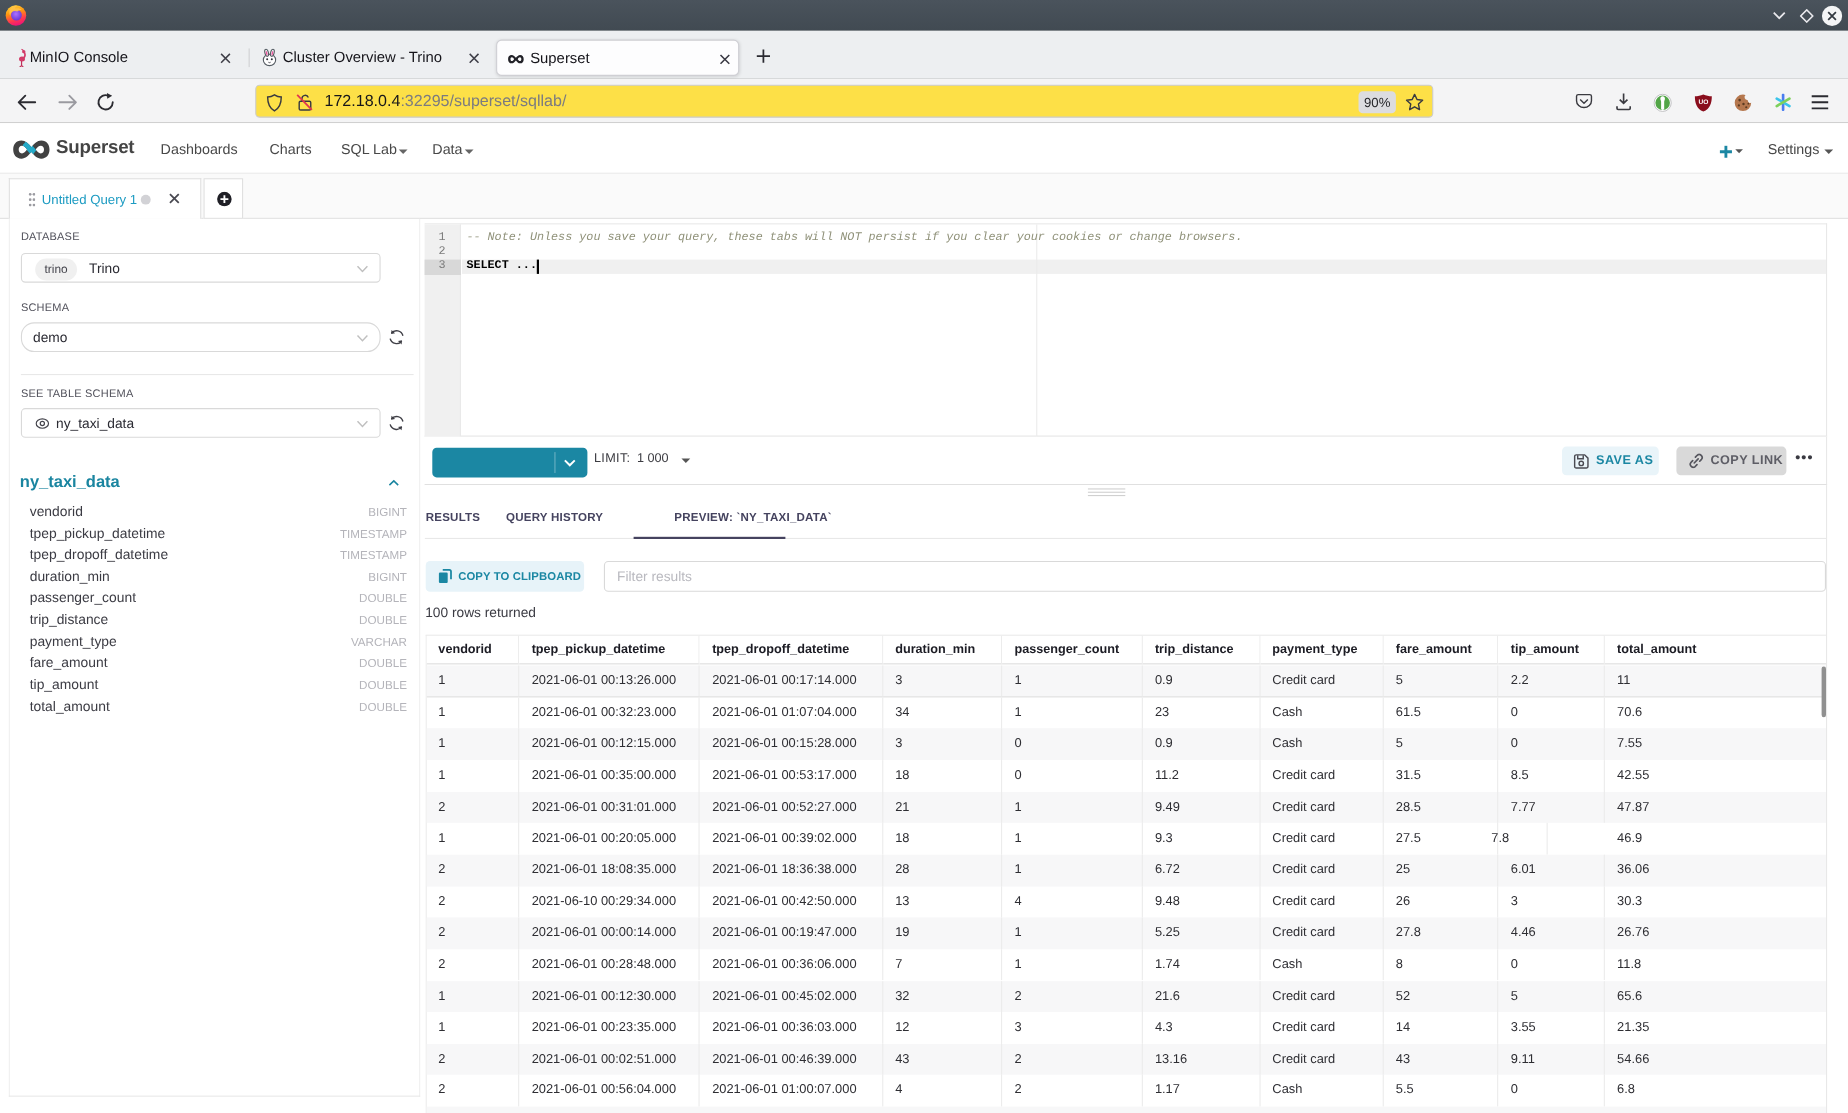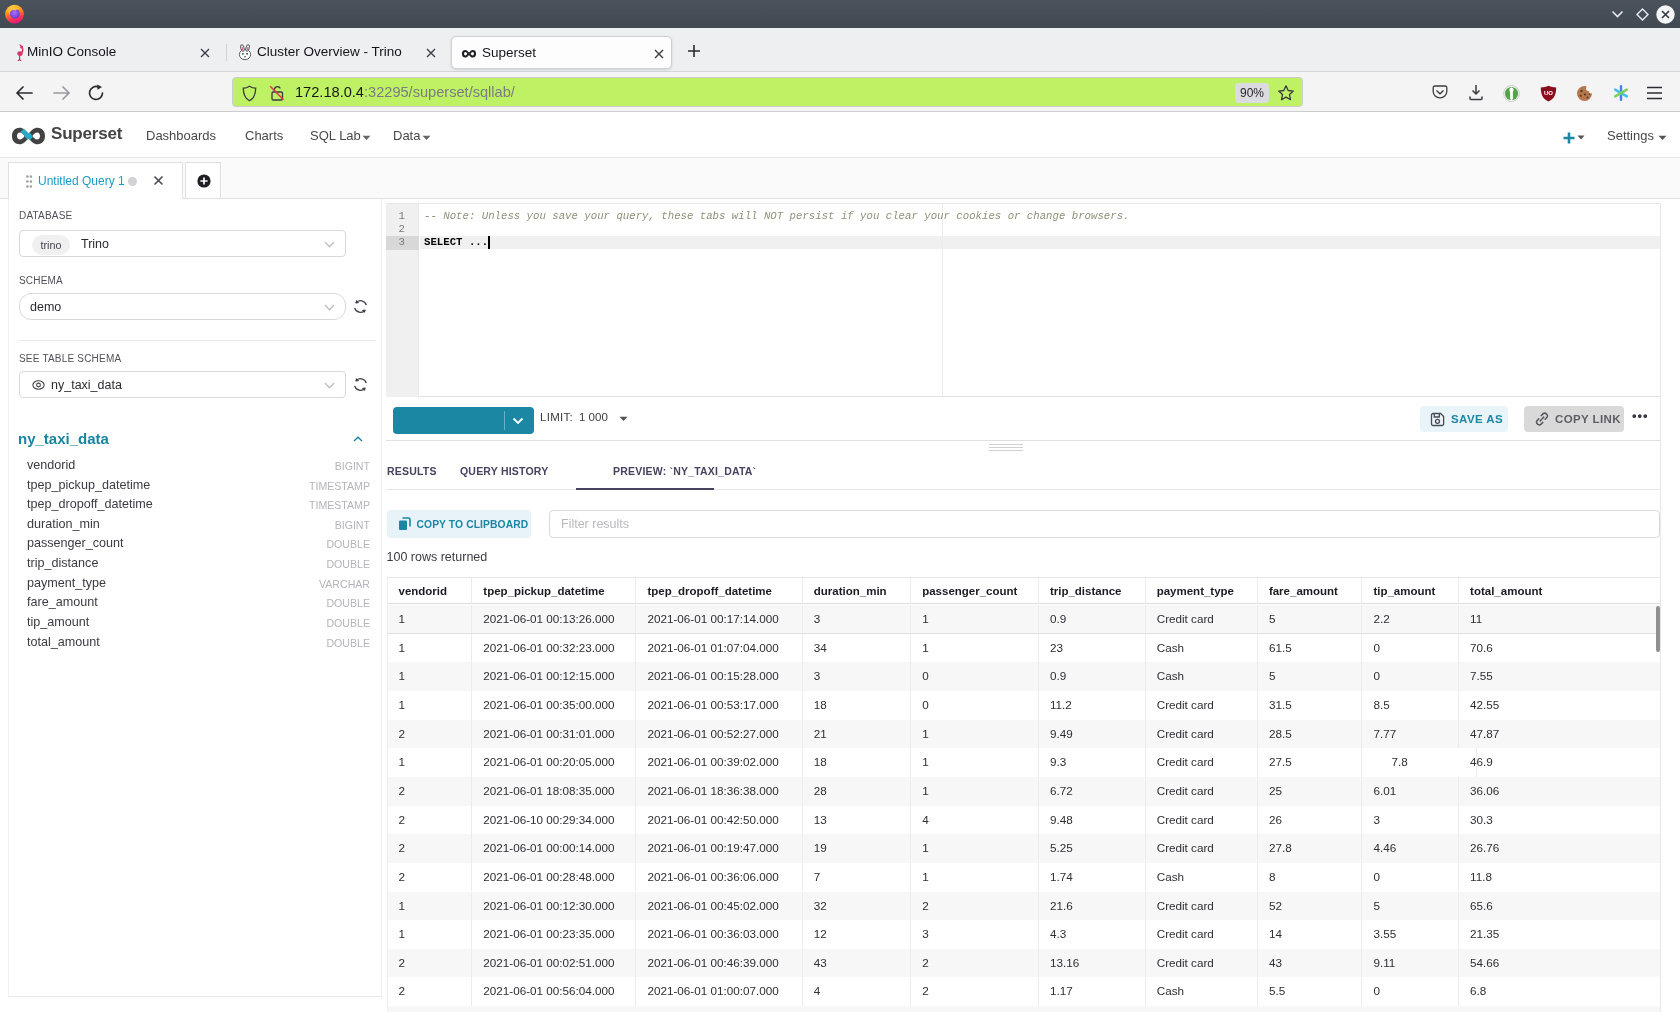--- a/index.html
+++ b/index.html
@@ -16,21 +16,21 @@
 .fftab { position:absolute; top:8px; height:33px; border-radius:5px; color:#15141a;
   font-size:13.5px; }
 .fftab .lbl { position:absolute; top:8px; }
 .tabx { position:absolute; top:6px; width:22px; height:22px; }
 #ffactive { background:#fdfdfe; color:#15141a; border:1px solid #cfcfd4;
   box-shadow:0 1px 3px rgba(0,0,0,.12); }
 .tabsep { position:absolute; top:16px; width:1px; height:17px; background:#cfd1d3; }
 
 #navbar { left:0; top:72px; width:1680px; height:40px; background:#f4f4f5;
   border-bottom:1px solid #ccc; }
-#urlbar { left:232px; top:5px; width:1071px; height:30px; background:#bef264;
+#urlbar { left:232px; top:5px; width:1071px; height:30px; background:#fde047;
   border:1px solid #ccc; border-radius:4px; }
 #urltext { left:62px; top:6px; font-size:14.6px; color:#16161a; white-space:pre; }
 #urltext span { color:#7b7b80; }
 #zoombadge { left:1002px; top:4.5px; width:34px; height:20px; background:#dcdce0;
   border-radius:4px; color:#27272b; font-size:12px; text-align:center; line-height:20px; }
 
 
 #appheader { left:0; top:112px; width:1680px; height:46px; background:#fff;
   border-bottom:1px solid #e8e8e8; }
 .navitem { position:absolute; top:16px; font-size:13px; color:#484848; }
@@ -537,21 +537,21 @@
         </div>
   <div class="trow" style="top:170.25px;">
           <div class="tcell" style="left:0px; width:84.8px;">1</div>
           <div class="tcell" style="left:84.8px; width:164.10000000000002px;">2021-06-01 00:20:05.000</div>
           <div class="tcell" style="left:248.9px; width:166.4px;">2021-06-01 00:39:02.000</div>
           <div class="tcell" style="left:415.3px; width:108.40000000000003px;">18</div>
           <div class="tcell" style="left:523.7px; width:127.69999999999993px;">1</div>
           <div class="tcell" style="left:651.4px; width:106.80000000000007px;">9.3</div>
           <div class="tcell" style="left:758.2px; width:112.19999999999993px;">Credit card</div>
           <div class="tcell" style="left:870.4px; width:104.5px;">27.5</div>
-          <div class="tcell" style="left:993px; width:96.69999999999993px;">7.8</div>
+          <div class="tcell" style="left:923px; width:96.69999999999993px;text-align:center;">7.8</div>
           <div class="tcell" style="left:1071.6px; width:202.20000000000005px;">46.9</div>
         </div>
   <div class="trow odd" style="top:198.89999999999998px;">
           <div class="tcell" style="left:0px; width:84.8px;">2</div>
           <div class="tcell" style="left:84.8px; width:164.10000000000002px;">2021-06-01 18:08:35.000</div>
           <div class="tcell" style="left:248.9px; width:166.4px;">2021-06-01 18:36:38.000</div>
           <div class="tcell" style="left:415.3px; width:108.40000000000003px;">28</div>
           <div class="tcell" style="left:523.7px; width:127.69999999999993px;">1</div>
           <div class="tcell" style="left:651.4px; width:106.80000000000007px;">6.72</div>
           <div class="tcell" style="left:758.2px; width:112.19999999999993px;">Credit card</div>

